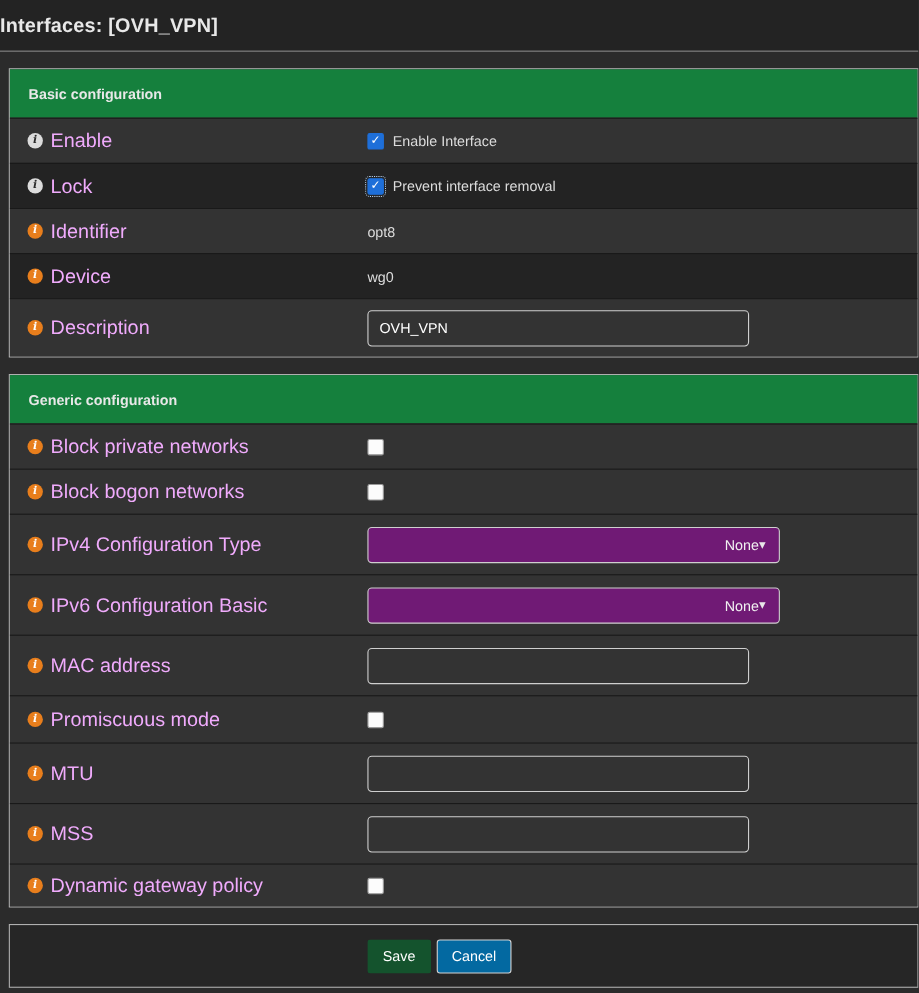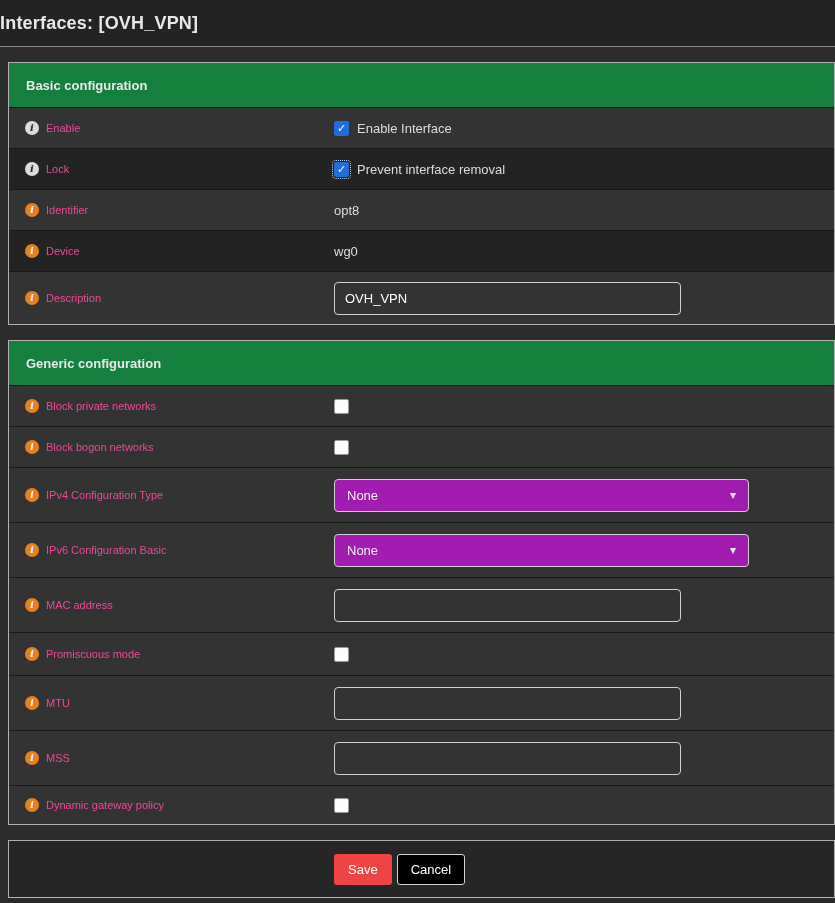--- a/index.html
+++ b/index.html
@@ -35,21 +35,21 @@
   .row { display: flex; align-items: center; background: #333333; }
   .row + .row, .panel-header + .row { border-top: 1px solid #191919; }
   .row.dark { background: #232323; }
   .h41 { height: 41px; } .h43 { height: 43px; } .h53 { height: 53px; }
   .h55 { height: 55px; } .h39 { height: 39px; }
   .label-cell {
     width: 325px; flex: 0 0 325px;
     display: flex; align-items: center; gap: 7px;
     padding-left: 16px;
   }
-  .row-label { color: #ec4899; font-size: 11px; }
+  .row-label { color: #f0abfc; font-size: 18px; }
   .control-cell { flex: 1; display: flex; align-items: center; }
   .static-value { color: #dcdcdc; font-size: 13px; }
   
   .info-icon {
     width: 14px; height: 14px; flex: 0 0 14px;
     border-radius: 50%;
     background: #e87e1c; color: #ffffff;
     font-family: "DejaVu Serif", serif; font-style: italic; font-weight: 700;
     font-size: 10px; line-height: 14px; text-align: center;
   }
@@ -69,44 +69,44 @@
   .text-input {
     width: 347px; height: 33px;
     background: transparent;
     border: 1px solid #cfcfcf; border-radius: 4px;
     color: #ffffff; font-size: 13px;
     padding: 0 10px;
     font-family: "Liberation Sans", sans-serif;
     outline: none;
   }
   .select {
-    width: 415px; height: 33px;
-    background: #a21caf;
+    width: 375px; height: 33px;
+    background: #701a75;
     border: 1px solid #cfcfcf; border-radius: 4px;
     color: #f0f0f0; font-size: 13px;
-    display: flex; align-items: center; justify-content: space-between;
+    display: flex; align-items: center; justify-content: flex-end;
     padding: 0 12px;
     cursor: pointer;
   }
   .select .caret { font-size: 12px; color: #e8e8e8; }
   
   .panel.actions {
     background: #262626; height: 58px;
     display: flex; align-items: center;
     padding-left: 325px;
   }
   .btn {
     font-family: "Liberation Sans", sans-serif;
     font-size: 13px; color: #ffffff;
     padding: 7px 13px; border-radius: 3px;
     border: 1px solid transparent;
     cursor: pointer;
   }
-  .btn.save { background: #ef4444; text-align: right; }
-  .btn.cancel { background: #000000; border-color: #d4d4d4; margin-left: 5px; }
+  .btn.save { background: #14532d; text-align: right; }
+  .btn.cancel { background: #0369a1; border-color: #d4d4d4; margin-left: 5px; }
 </style>
 </head>
 <body>
 
 <div class="page-header">
   <span class="page-title">Interfaces: [OVH_VPN]</span>
 </div>
 
 <div class="panel">
   <div class="panel-header">

